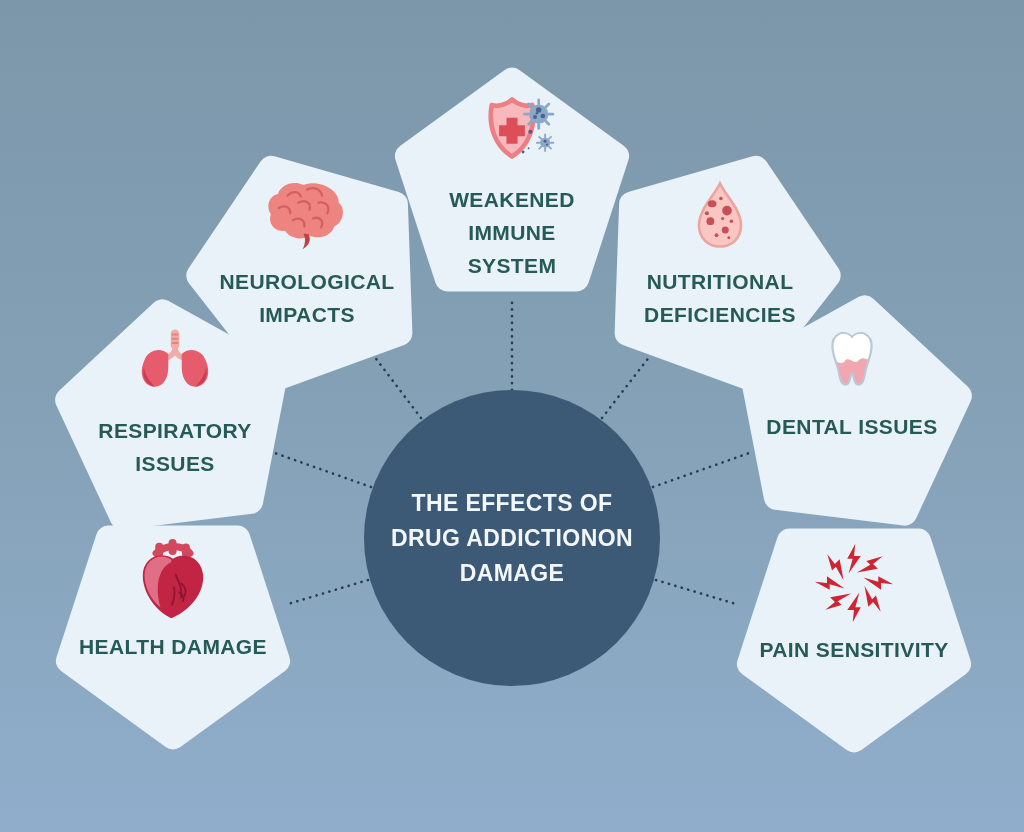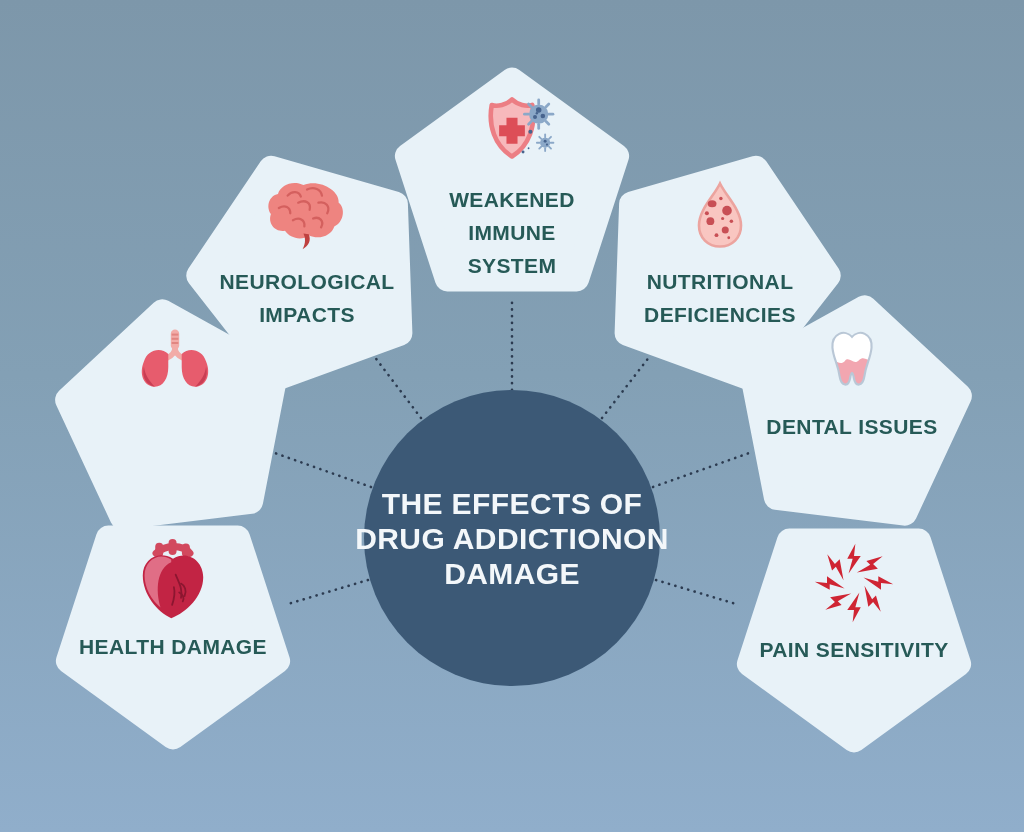--- a/index.html
+++ b/index.html
@@ -9,21 +9,21 @@
     font-family:"Liberation Sans","DejaVu Sans",sans-serif;
   }
   .stage{position:absolute;inset:0;}
   svg.connectors{position:absolute;left:0;top:0;z-index:1;}
   .connectors line{stroke:#2c3b50;stroke-width:2.6;stroke-linecap:round;stroke-dasharray:0.2 6.5;}
   .center-circle{
     position:absolute;left:364px;top:390px;width:296px;height:296px;border-radius:50%;
     background:#3c5976;z-index:2;display:flex;flex-direction:column;align-items:center;justify-content:center;
   }
   .center-circle .tline{
-    color:#f3f7fa;font-weight:bold;font-size:30px;line-height:35px;letter-spacing:0.4px;white-space:nowrap;
+    color:#f3f7fa;font-weight:bold;font-size:23px;line-height:35px;letter-spacing:0.4px;white-space:nowrap;
   }
   .node{position:absolute;width:250px;height:250px;z-index:2;font-weight:bold;}
   .node svg.pent{position:absolute;left:0;top:0;}
   .pent path{fill:#e8f2f8;stroke:#e8f2f8;stroke-width:10;stroke-linejoin:round;}
   .node .content{
     position:absolute;inset:0;display:flex;flex-direction:column;align-items:center;
     padding-top:32px;box-sizing:border-box;
   }
   .node .icon{height:82px;display:flex;align-items:center;justify-content:center;}
   .node .label{
@@ -177,20 +177,21 @@
           <g fill="none" stroke="#f2aca8" stroke-width="6.5" stroke-linecap="round">
             <path d="M50,24 C50,32 45,35 40,37"></path>
             <path d="M50,24 C50,32 55,35 60,37"></path>
           </g>
           <path d="M42,32 C33,23 17,27 13,41 C7,55 12,69 24,71 C35,72.5 42,62 42,48 Z" fill="#e75c6d"></path>
           <path d="M58,32 C67,23 83,27 87,41 C93,55 88,69 76,71 C65,72.5 58,62 58,48 Z" fill="#e75c6d"></path>
           <path d="M13,47 C10,60 16,69 26,71 C19,64 14,56 13,47 Z" fill="#c93e54"></path>
           <path d="M87,47 C90,60 84,69 74,71 C81,64 86,56 87,47 Z" fill="#c93e54"></path>
         </svg>
       </div>
+      <div class="label">RESPIRATORY ISSUES</div>
     </div>
   </div>
 
   <div class="node node--dental">
     <svg class="pent" width="250" height="250" viewBox="0 0 100 100">
       <path d="M50,8 L91.85,38.4 L75.86,87.6 L24.14,87.6 L8.15,38.4 Z"></path>
     </svg>
     <div class="content">
       <div class="icon">
         <svg width="64" height="68" viewBox="0 0 72 76">

